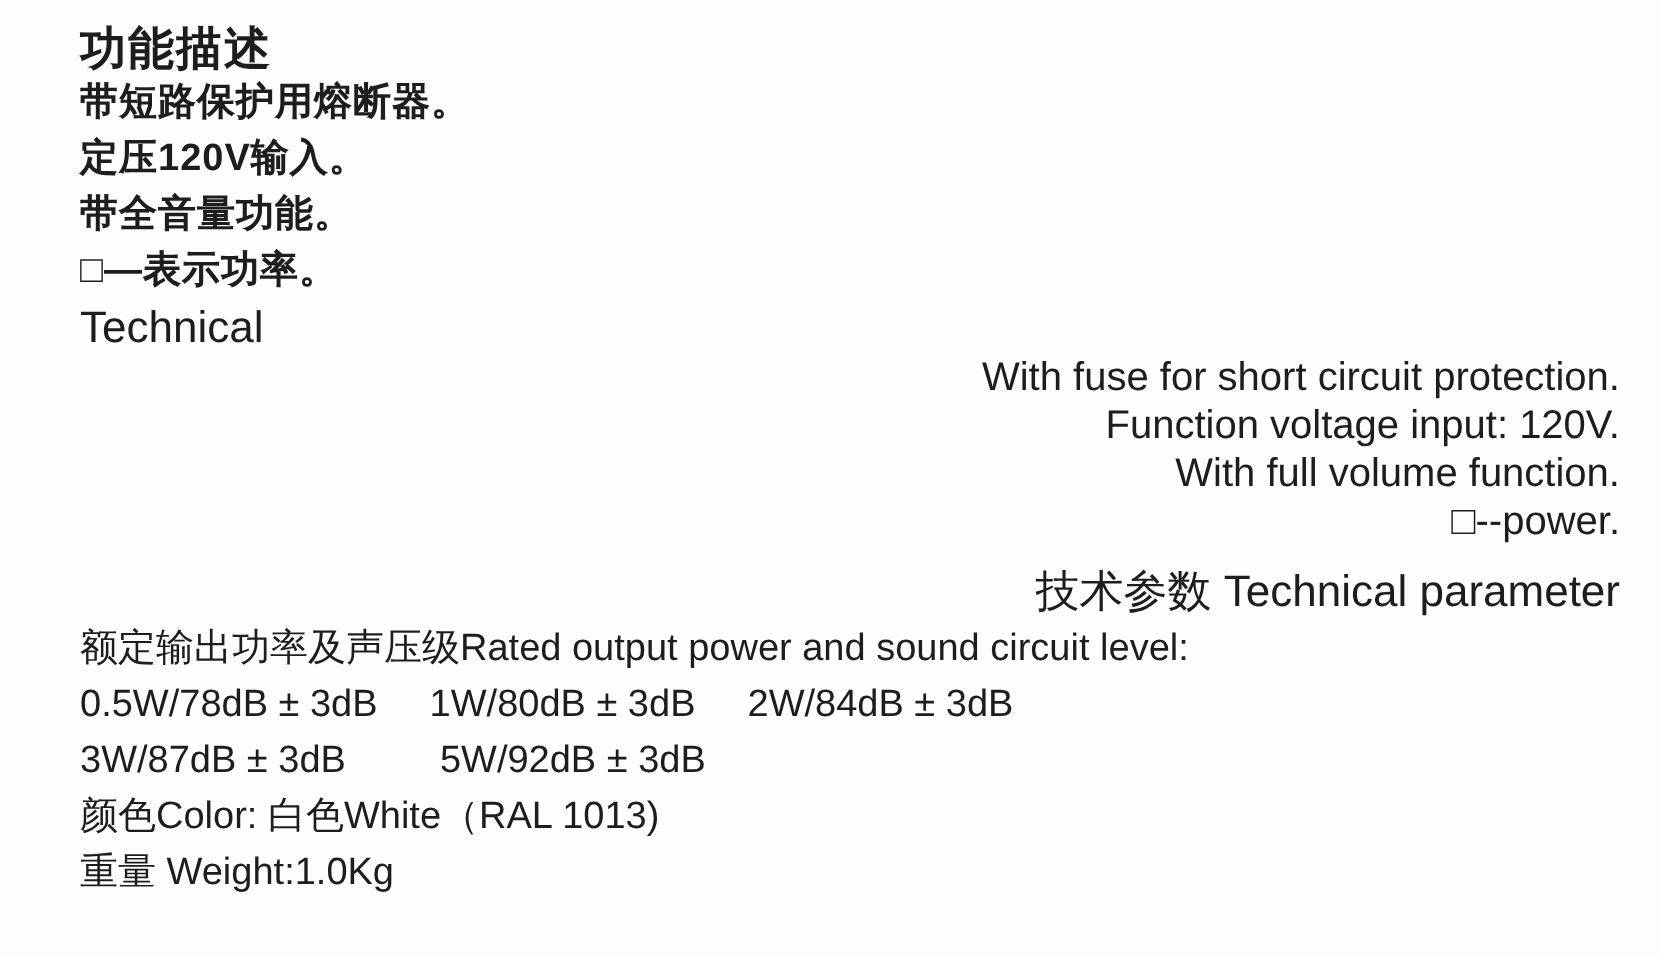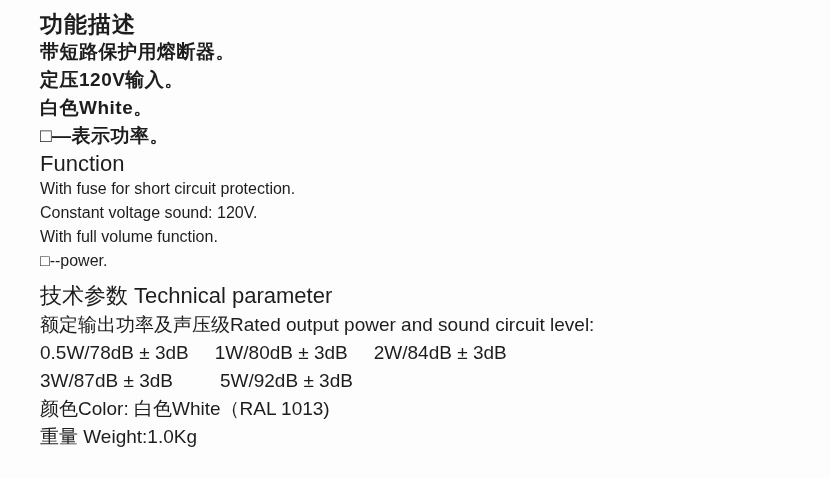--- a/index.html
+++ b/index.html
@@ -31,30 +31,32 @@
     margin: 0;
     letter-spacing: 0.5px;
   }
   .h-en {
     font-size: 22px;
     font-weight: normal;
     line-height: 27px;
     margin: 0;
   }
   .en-line {
-    font-size: 16px;
+    font-size: 20px;
     font-weight: normal;
     line-height: 24px;
     margin: 0;
+    text-align: right;
   }
   .h-tech {
     font-size: 22px;
     font-weight: normal;
     line-height: 30px;
     margin: 8px 0 0 0;
+    text-align: right;
   }
   .tech-line {
     font-size: 19px;
     font-weight: normal;
     line-height: 28px;
     margin: 0;
   }
   .ratings {
     display: flex;
     align-items: baseline;
@@ -67,26 +69,26 @@
   }
 </style>
 </head>
 <body>
 
 <div class="sheet">
 
   <h1 class="h-zh">功能描述</h1>
   <p class="zh-line">带短路保护用熔断器。</p>
   <p class="zh-line">定压120V输入。</p>
-  <p class="zh-line">白色White。</p>
+  <p class="zh-line">带全音量功能。</p>
   <p class="zh-line">□—表示功率。</p>
 
-  <h2 class="h-en">Function</h2>
+  <h2 class="h-en">Technical</h2>
   <p class="en-line">With fuse for short circuit protection.</p>
-  <p class="en-line">Constant voltage sound: 120V.</p>
+  <p class="en-line">Function voltage input: 120V.</p>
   <p class="en-line">With full volume function.</p>
   <p class="en-line">□--power.</p>
 
   <h2 class="h-tech">技术参数 Technical parameter</h2>
   <p class="tech-line">额定输出功率及声压级Rated output power and sound circuit level:</p>
 
   <div class="tech-line ratings ratings-row1">
     <span class="rating-item">0.5W/78dB ± 3dB</span>
     <span class="rating-item">1W/80dB ± 3dB</span>
     <span class="rating-item">2W/84dB ± 3dB</span>

